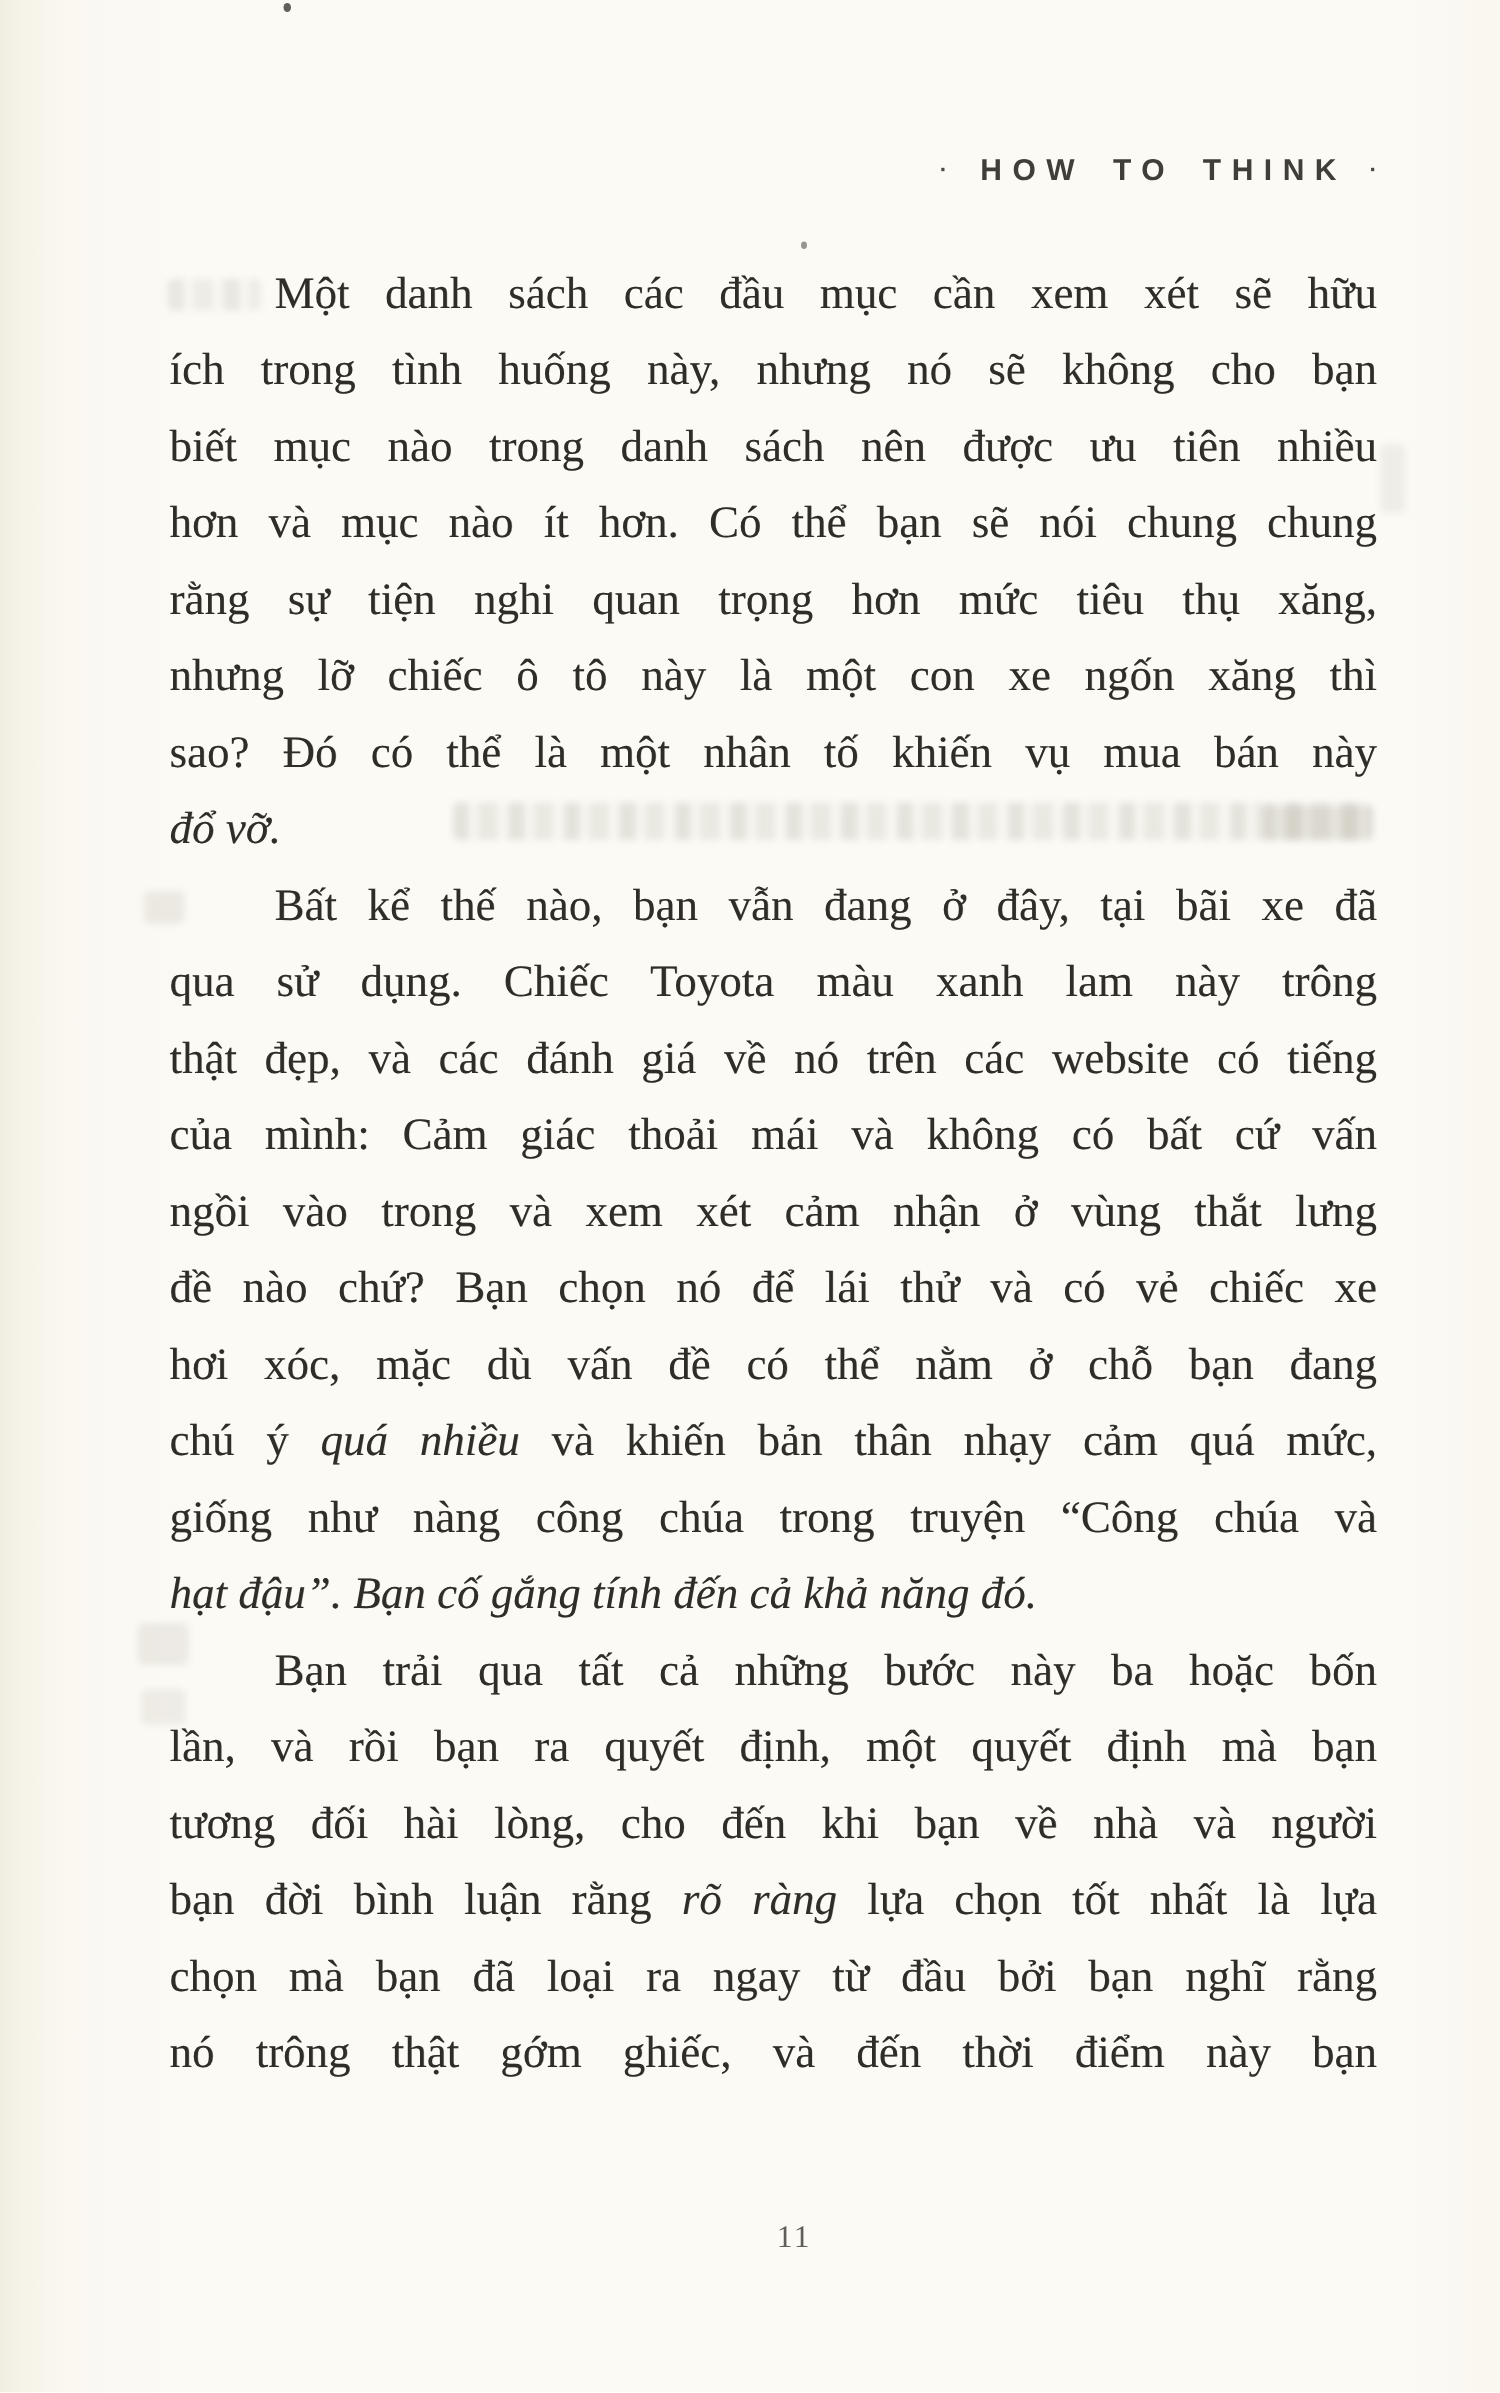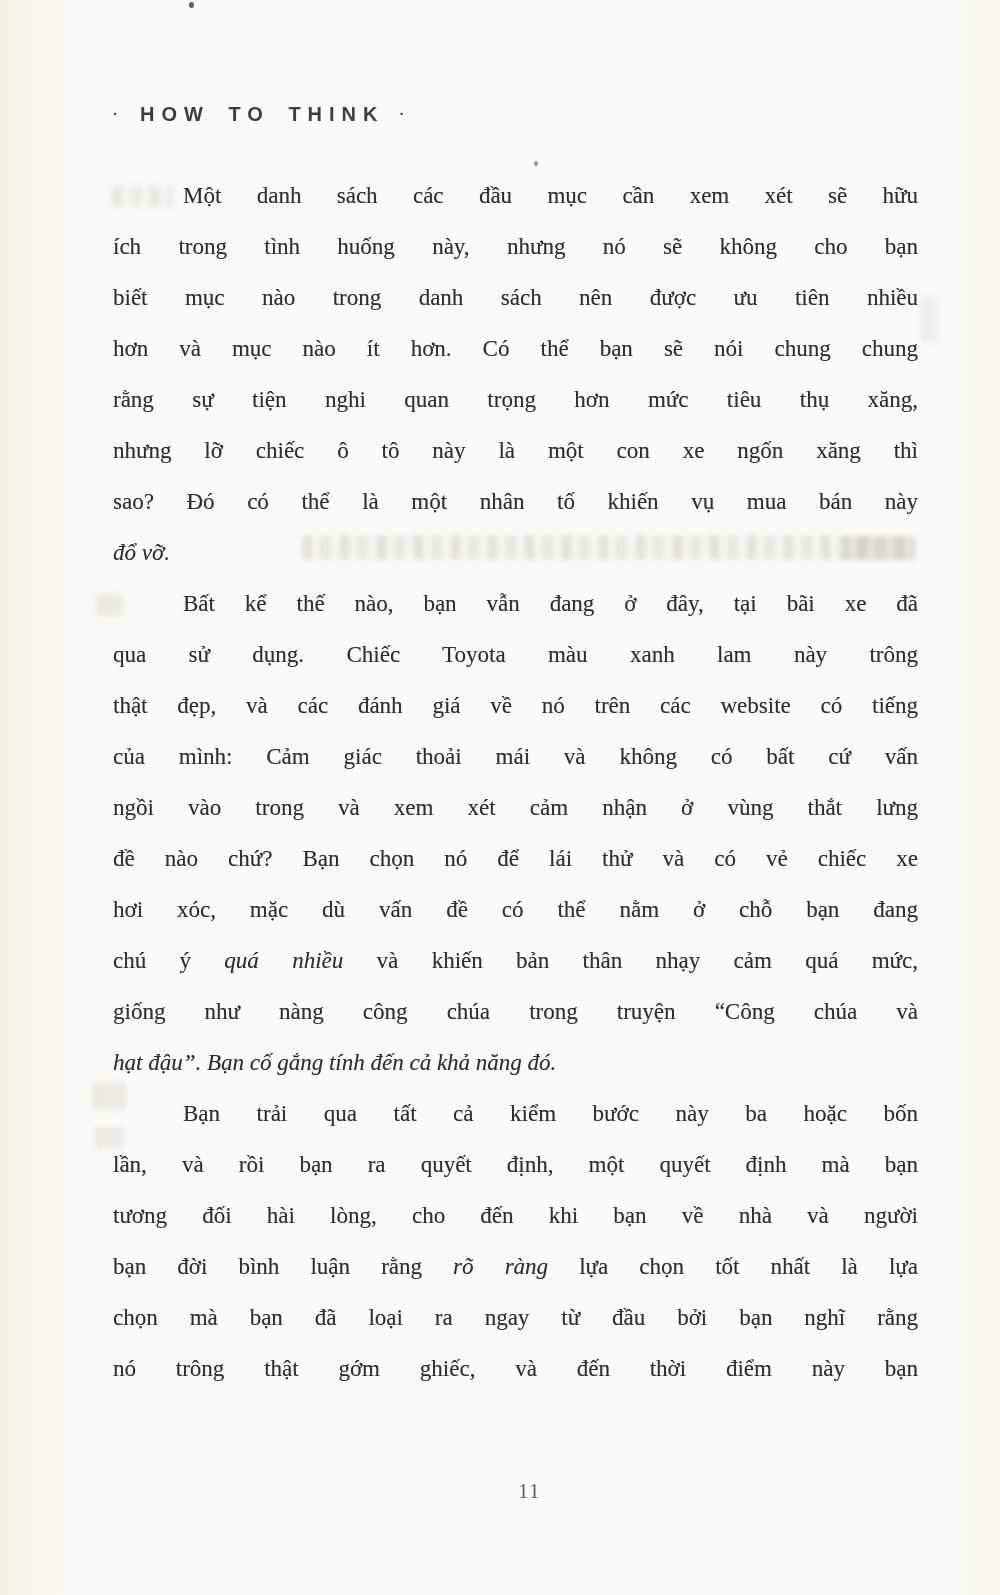--- a/index.html
+++ b/index.html
@@ -6,33 +6,33 @@
   body {
     width:1000px; height:1595px; overflow:hidden;
     font-family:"Liberation Serif","DejaVu Serif",serif;
   }
   .page {
     position:relative; width:1000px; height:1595px; overflow:hidden;
     background:linear-gradient(90deg,#f0eee1 0px,#f6f4e9 16px,#faf8f1 48px,#fbfaf5 130px,#fbfaf5 930px,#f9f7ef 1000px);
   }
   .running-head {
     position:absolute; top:103px; left:113px; width:805px; height:30px;
-    text-align:left; white-space:nowrap;
+    text-align:right; white-space:nowrap;
     font-family:"Liberation Sans","DejaVu Sans",sans-serif;
     font-size:20px; font-weight:600; letter-spacing:7px; word-spacing:6px;
     color:#403e39;
   }
   .running-head .bullet {
     font-size:15px; letter-spacing:0; color:#4c4a44; position:relative; top:-2px;
   }
   .running-head .bullet.left  { margin-right:22px; }
   .running-head .bullet.right { margin-left:15px; }
   .text-block {
     position:absolute; top:170px; left:113px; width:805px;
-    font-size:23px; line-height:51px; color:#2f2d27;
+    font-size:30px; line-height:51px; color:#2f2d27;
     text-shadow:0.25px 0.25px 0.35px rgba(47,45,39,0.35);
   }
   .line {
     height:51px; text-align:justify; text-align-last:justify;
   }
   .line.first { text-indent:70px; }
   .line.last  { text-align-last:left;font-style:italic; }
   .it { font-style:italic; }
   .folio {
     position:absolute; top:1479px; left:127px; width:805px;
@@ -76,21 +76,21 @@
         <div class="line"><span>thật đẹp, và các đánh giá về nó trên các website có tiếng</span></div>
         <div class="line"><span>của mình: Cảm giác thoải mái và không có bất cứ vấn</span></div>
         <div class="line"><span>ngồi vào trong và xem xét cảm nhận ở vùng thắt lưng</span></div>
         <div class="line"><span>đề nào chứ? Bạn chọn nó để lái thử và có vẻ chiếc xe</span></div>
         <div class="line"><span>hơi xóc, mặc dù vấn đề có thể nằm ở chỗ bạn đang</span></div>
         <div class="line"><span>chú ý </span><span class="it">quá nhiều</span><span> và khiến bản thân nhạy cảm quá mức,</span></div>
         <div class="line"><span>giống như nàng công chúa trong truyện “Công chúa và</span></div>
         <div class="line last"><span>hạt đậu”. Bạn cố gắng tính đến cả khả năng đó.</span></div>
       </div>
       <div>
-        <div class="line first"><span>Bạn trải qua tất cả kiểm bước này ba hoặc bốn</span></div>
+        <div class="line first"><span>Bạn trải qua tất cả những bước này ba hoặc bốn</span></div>
         <div class="line"><span>lần, và rồi bạn ra quyết định, một quyết định mà bạn</span></div>
         <div class="line"><span>tương đối hài lòng, cho đến khi bạn về nhà và người</span></div>
         <div class="line"><span>bạn đời bình luận rằng </span><span class="it">rõ ràng</span><span> lựa chọn tốt nhất là lựa</span></div>
         <div class="line"><span>chọn mà bạn đã loại ra ngay từ đầu bởi bạn nghĩ rằng</span></div>
         <div class="line"><span>nó trông thật gớm ghiếc, và đến thời điểm này bạn</span></div>
       </div>
     </div>
 
   <div class="folio">11</div>
 

